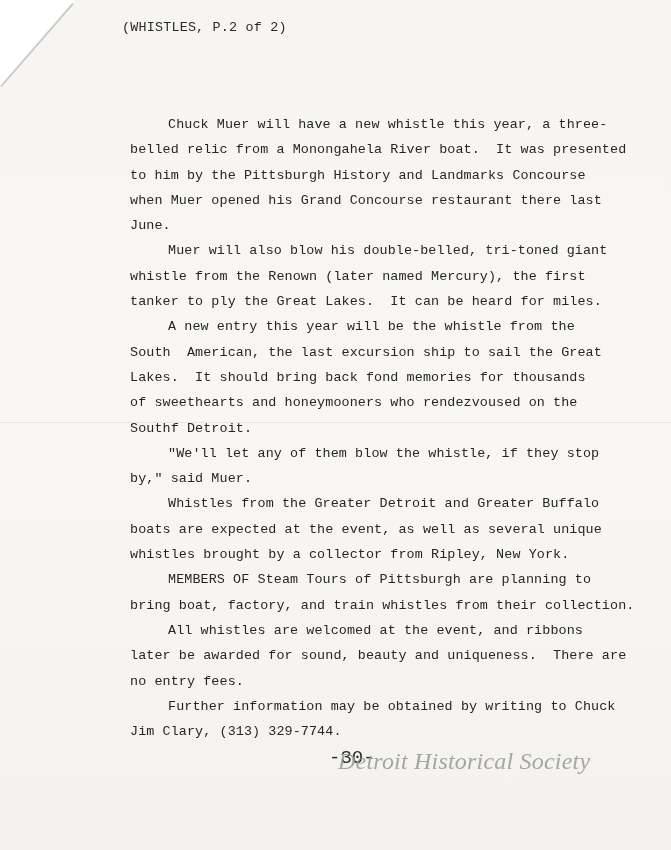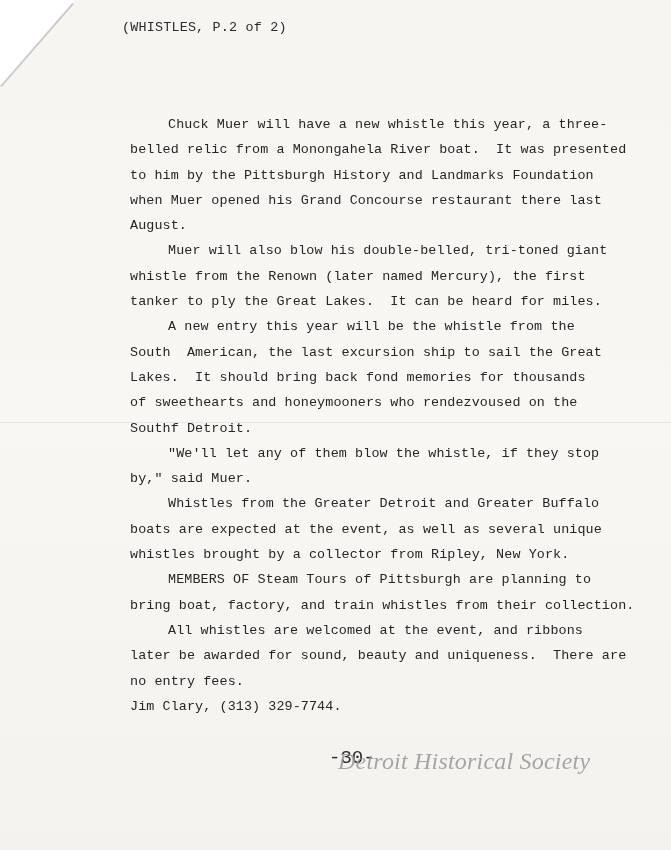--- a/index.html
+++ b/index.html
@@ -53,39 +53,40 @@
 <div class="page">
   <div class="corner-fold"></div>
   <div class="corner-shadow"></div>
   <div class="fold-line"></div>
 
   <div class="header">(WHISTLES, P.2 of 2)</div>
 
   <div class="body-text">
     <div class="line indent">Chuck Muer will have a new whistle this year, a three-</div>
     <div class="line">belled relic from a Monongahela River boat.  It was presented</div>
-    <div class="line">to him by the Pittsburgh History and Landmarks Foundation</div>
+    <div class="line">to him by the Pittsburgh History and Landmarks Concourse</div>
     <div class="line">when Muer opened his Grand Concourse restaurant there last</div>
-    <div class="line">August.</div>
+    <div class="line">June.</div>
     <div class="line indent">Muer will also blow his double-belled, tri-toned giant</div>
     <div class="line">whistle from the Renown (later named Mercury), the first</div>
     <div class="line">tanker to ply the Great Lakes.  It can be heard for miles.</div>
     <div class="line indent">A new entry this year will be the whistle from the</div>
     <div class="line">South  American, the last excursion ship to sail the Great</div>
     <div class="line">Lakes.  It should bring back fond memories for thousands</div>
     <div class="line">of sweethearts and honeymooners who rendezvoused on the</div>
     <div class="line">Southf Detroit.</div>
     <div class="line indent">"We'll let any of them blow the whistle, if they stop</div>
     <div class="line">by," said Muer.</div>
     <div class="line indent">Whistles from the Greater Detroit and Greater Buffalo</div>
     <div class="line">boats are expected at the event, as well as several unique</div>
     <div class="line">whistles brought by a collector from Ripley, New York.</div>
     <div class="line indent">MEMBERS OF Steam Tours of Pittsburgh are planning to</div>
     <div class="line">bring boat, factory, and train whistles from their collection.</div>
     <div class="line indent">All whistles are welcomed at the event, and ribbons</div>
     <div class="line">later be awarded for sound, beauty and uniqueness.  There are</div>
     <div class="line">no entry fees.</div>
+    <div class="line indent">Further information may be obtained by writing to Chuck</div>
     <div class="line">Jim Clary, (313) 329-7744.</div>
   </div>
 
   <div class="end-mark">-30-</div>
   <div class="watermark">Detroit Historical Society</div>
 </div>
 
 </body></html>

